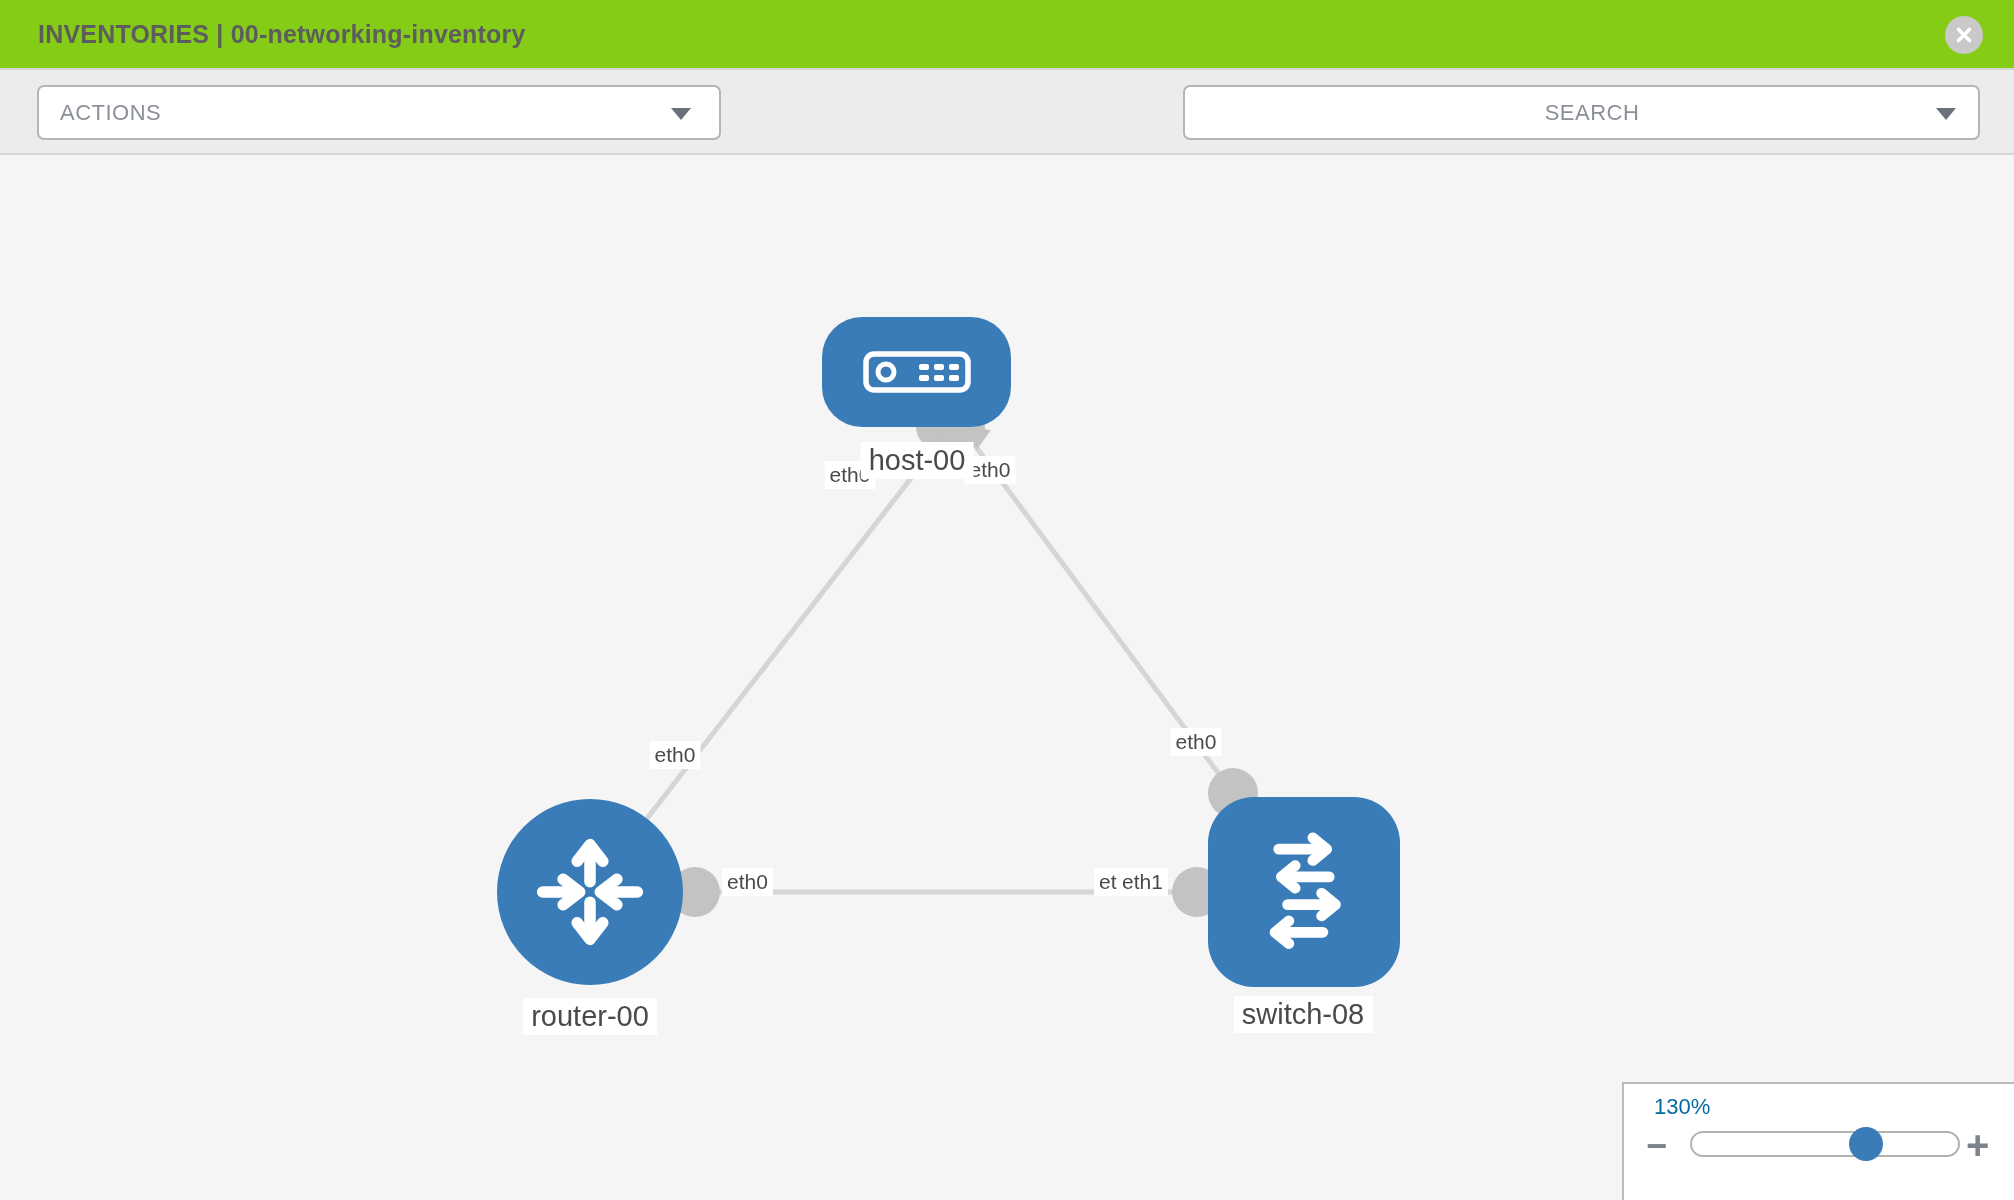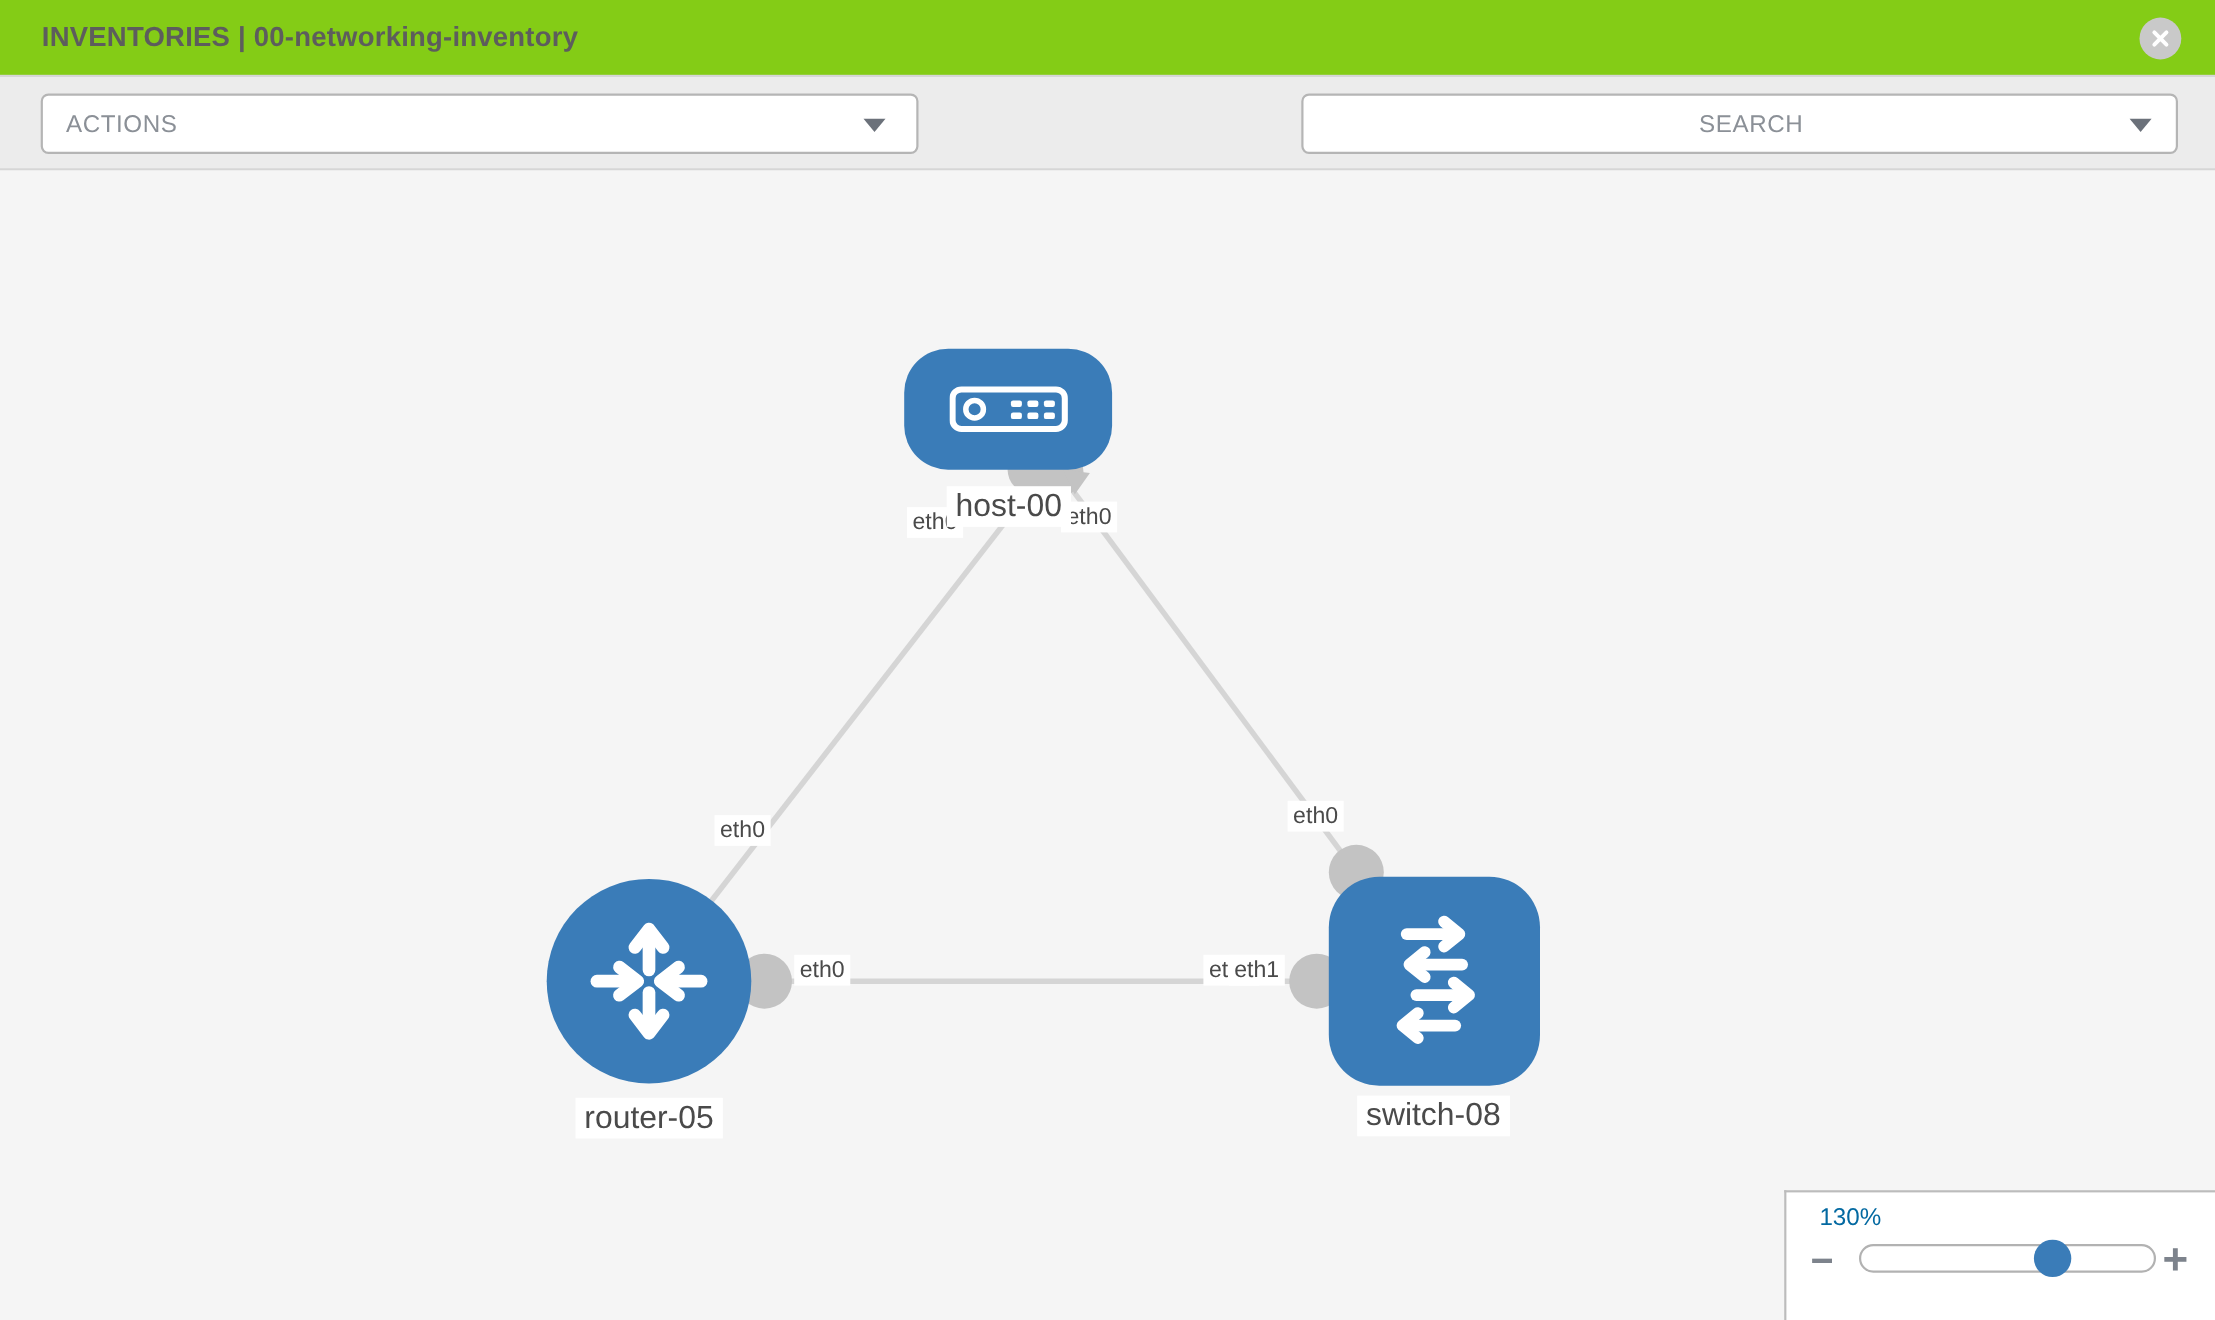--- a/index.html
+++ b/index.html
@@ -18,21 +18,21 @@
 
   
   .toolbar { position:absolute; top:70px; left:0; width:2014px; height:85px;
     background:#ececec; border-bottom:2px solid #d6d6d6; }
   .select-box { position:absolute; top:15px; height:55px; background:#fff;
     border:2px solid #b5b5b5; border-radius:7px; display:flex; align-items:center; }
   .select-box .sel-label { padding-left:21px; font-size:22px; color:#8b9097; letter-spacing:.5px; }
   .caret { position:absolute; right:28px; top:21px; width:0; height:0;
     border-left:10px solid transparent; border-right:10px solid transparent;
     border-top:12px solid #6b717a; }
-  #actions-box { left:37px; width:798px; }
+  #actions-box { left:37px; width:684px; }
   #search-box { left:1183px; width:797px;justify-content:center; }
   #search-box .caret { right:22px; }
   .tool-icon { position:absolute; top:94px; width:40px; height:40px; cursor:pointer;
     display:flex; align-items:center; justify-content:center; }
   #wrench-btn { left:1046px; }
   #key-btn { left:1110px; }
 
   
   .canvas { position:absolute; top:155px; left:0; width:2014px; height:1045px;
     background:#f5f5f5; overflow:hidden; }
@@ -164,21 +164,21 @@
 
     <div class="lbl eth-lbl ctr" style="left:850px; top:306px;">eth0</div>
     <div class="lbl eth-lbl ctr" style="left:990px; top:301px;">eth0</div>
     <div class="lbl eth-lbl ctr" style="left:675px; top:586px;">eth0</div>
     <div class="lbl eth-lbl ctr" style="left:1196px; top:573px;">eth0</div>
     <div class="lbl eth-lbl" style="left:722px; top:713px;">eth0</div>
     <div class="lbl eth-lbl" style="left:1094px; top:713px;">eth1</div>
     <div class="lbl eth-lbl" style="left:1117px; top:713px;">eth1</div>
 
     <div class="lbl node-lbl ctr" style="left:917px; top:287px;">host-00</div>
-    <div class="lbl node-lbl ctr" style="left:590px; top:843px;">router-05</div>
+    <div class="lbl node-lbl ctr" style="left:590px; top:843px;">router-00</div>
     <div class="lbl node-lbl ctr" style="left:1303px; top:841px;">switch-08</div>
 
     <div class="zoom-panel">
       <div class="zoom-level">130%</div>
       <div class="zoom-minus">−</div>
       <div class="zoom-track">
         <div class="zoom-knob"></div>
       </div>
       <div class="zoom-plus">+</div>
     </div>

